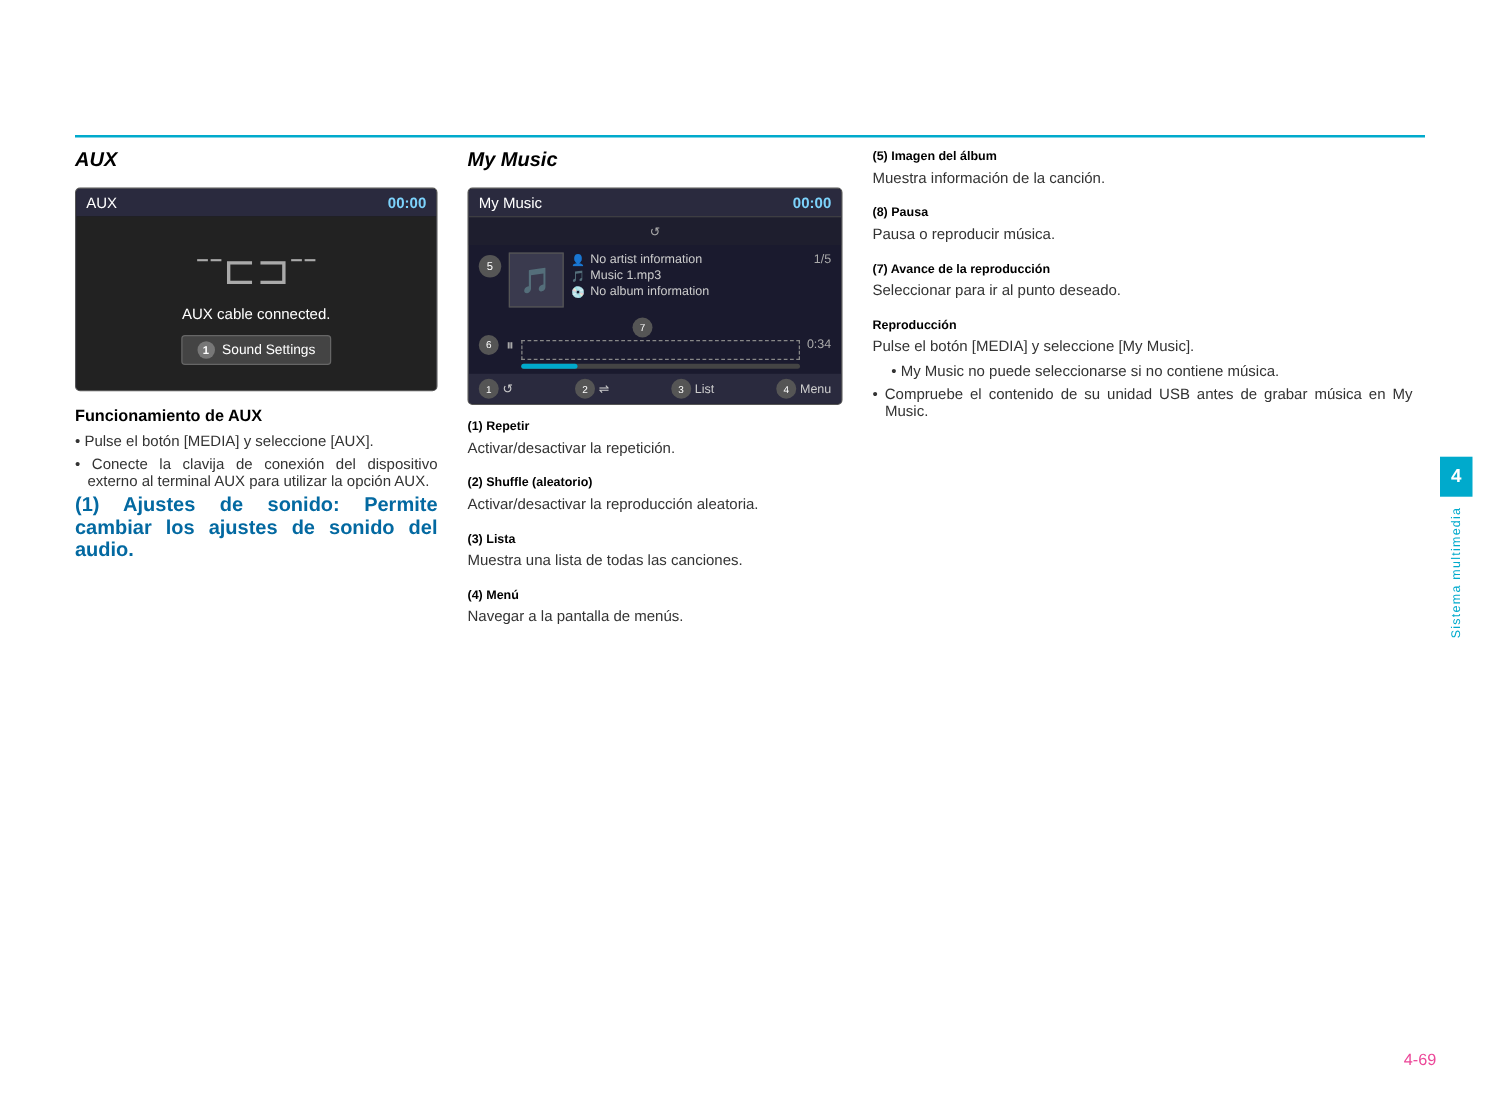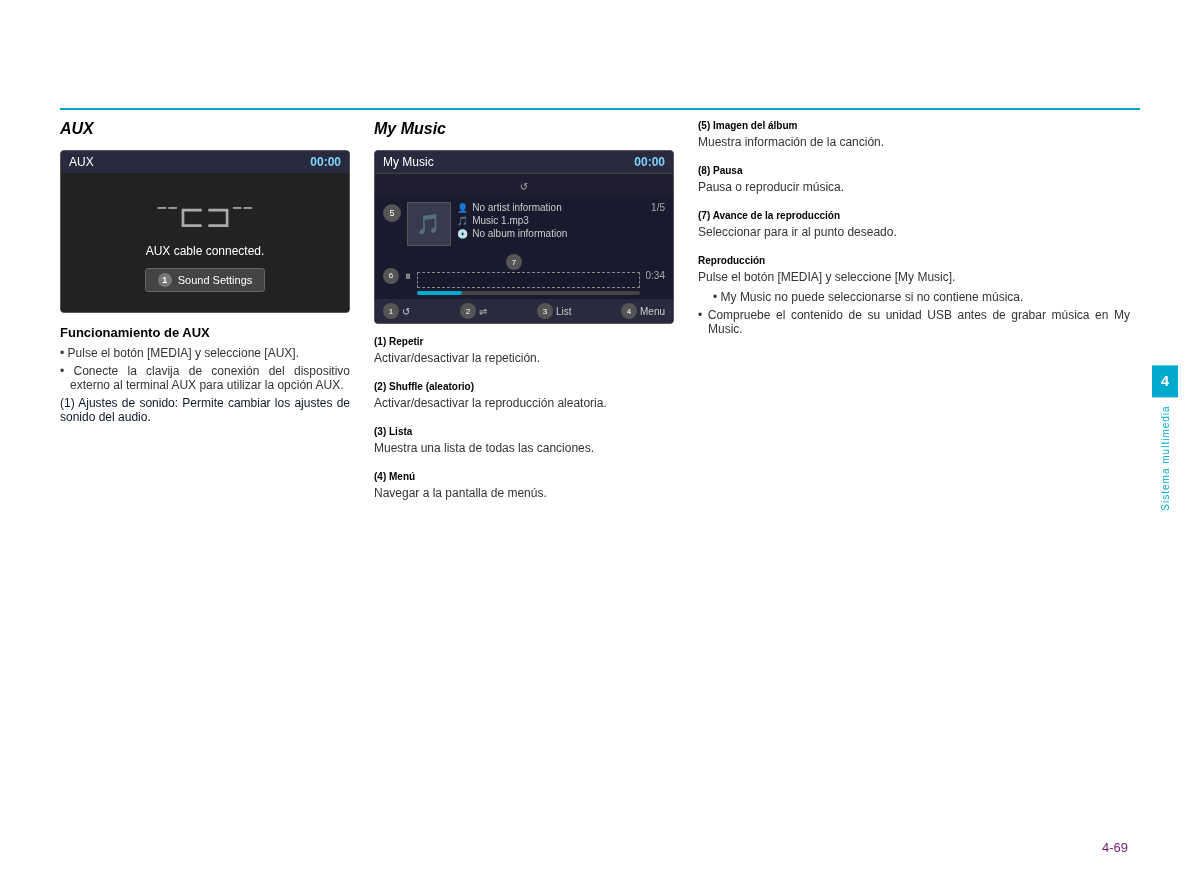--- a/index.html
+++ b/index.html
@@ -312,24 +312,25 @@
       padding-left: 10px;
       text-indent: -10px;
       text-align: justify;
     }
 
     .bullet-item::before {
       content: "• ";
     }
 
     .numbered-item {
-      font-size: 12px;
-      color: #0f172a;
+      font-size: 16px;
+      color: #0369a1;
       margin-bottom: 4px;
       text-align: justify;
+      font-weight: bold;
     }
 
     
     .desc-section {
       margin-bottom: 16px;
     }
 
     .desc-title {
       font-size: 10px;
       font-weight: bold;
@@ -339,23 +340,23 @@
 
     .desc-body {
       font-size: 12px;
       color: #333;
       text-align: justify;
     }
 
     .page-number {
       position: absolute;
       bottom: 20px;
-      right: 72px;
+      right: 51px;
       font-size: 13px;
-      color: #701a75;
+      color: #ec4899;
     }
 
     .mymusic-header-area {
       display: flex;
       justify-content: space-between;
       align-items: center;
       padding: 4px 8px;
       background: #2a2a3e;
       border-bottom: 1px solid #444;
     }

